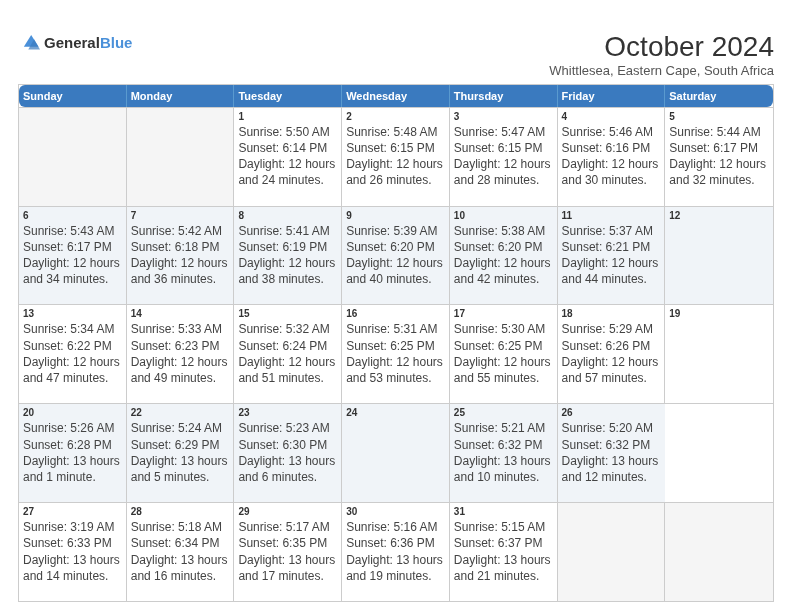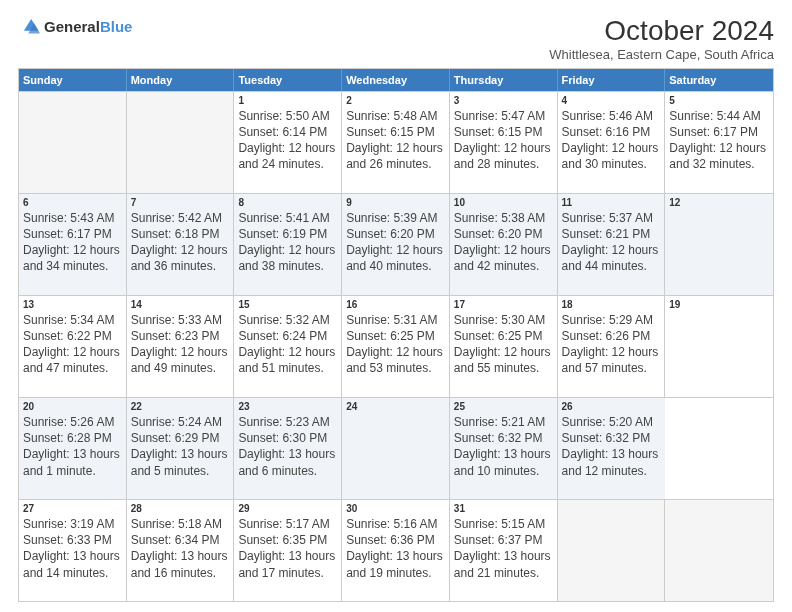--- a/index.html
+++ b/index.html
@@ -6,21 +6,21 @@
     body {
       font-family: Arial, sans-serif;
       background: #fff;
       width: 792px;
       height: 612px;
       overflow: hidden;
     }
     .page {
       width: 792px;
       height: 612px;
-      padding: 16px 18px 10px 18px;
+      padding: 32px 18px 10px 18px;
       display: flex;
       flex-direction: column;
     }
     .header {
       display: flex;
       justify-content: space-between;
       align-items: flex-start;
       margin-bottom: 6px;
     }
     .logo {
@@ -60,20 +60,21 @@
     .calendar {
       flex: 1;
       display: flex;
       flex-direction: column;
       border: 1px solid #ccc;
     }
     .cal-header-row {
       display: grid;
       grid-template-columns: repeat(7, 1fr);
       background: #3a7abf;
+      border-radius: 6px;
     }
     .cal-header-cell {
       color: #fff;
       font-size: 11px;
       font-weight: bold;
       padding: 5px 4px;
       text-align: left;
       border-right: 1px solid #5a9acf;
     }
     .cal-header-cell:last-child { border-right: none; }

